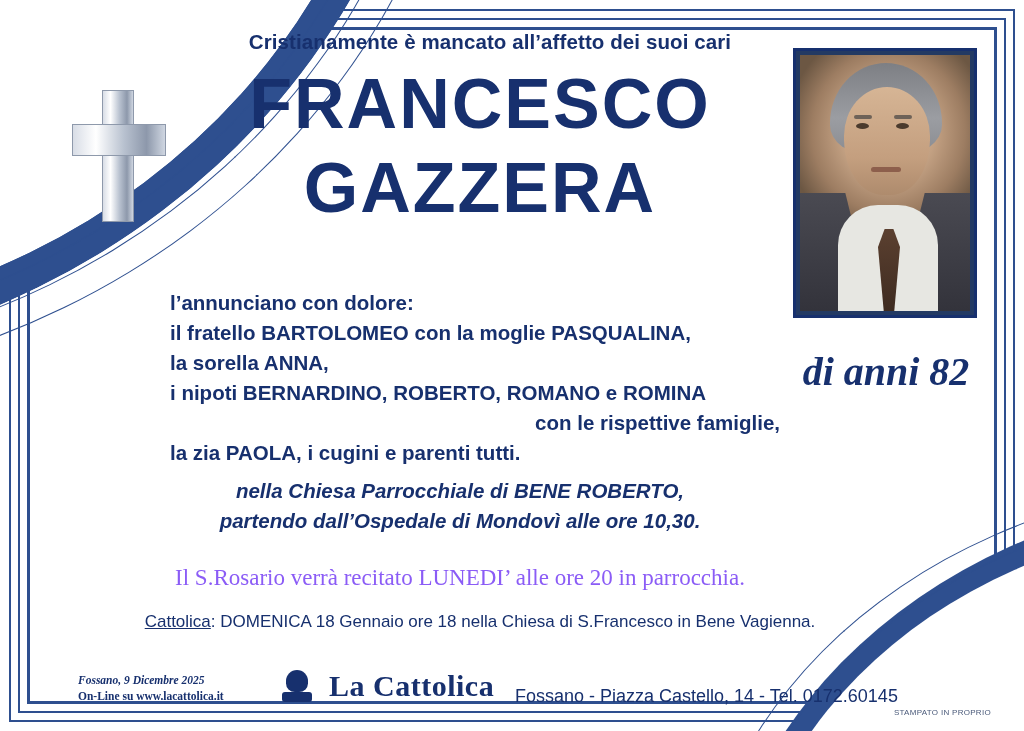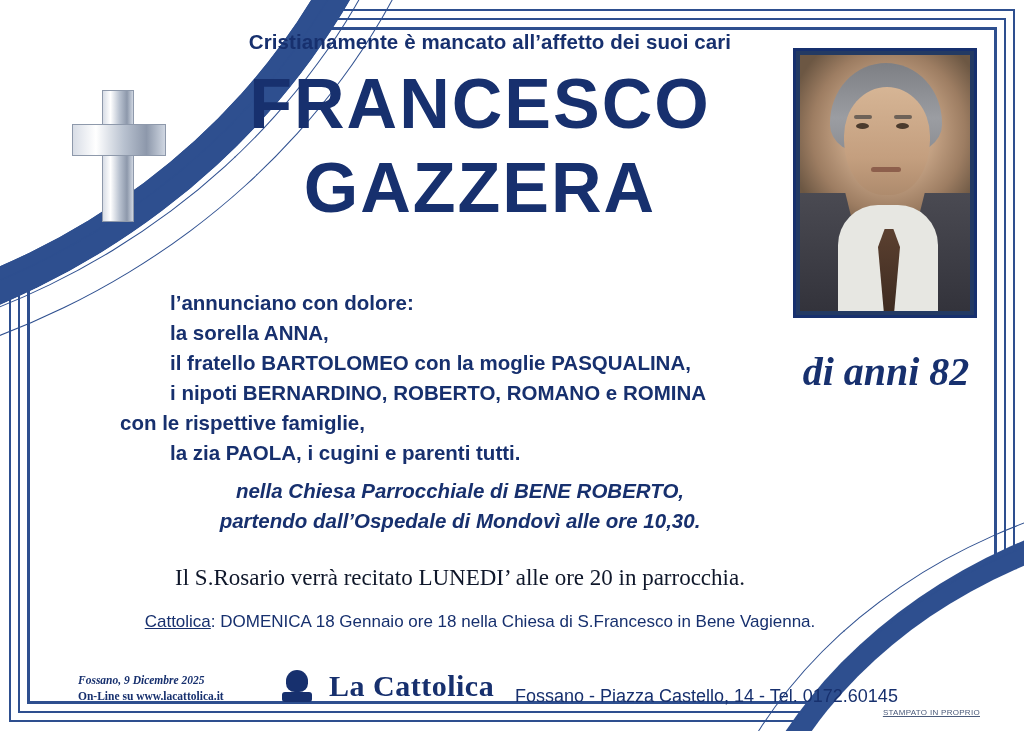--- a/index.html
+++ b/index.html
@@ -236,21 +236,21 @@
     position: absolute;
     left: 120px;
     top: 288px;
     width: 660px;
     color: #17306e;
     font-size: 20.5px;
     line-height: 30px;
     font-weight: bold;
   }
   #mourners .l0 { text-align: left;  padding-left: 50px; font-weight: bold; }
-  #mourners .lc { text-align: left; }
+  #mourners .lc { text-align: right; }
 
   
   #funeral {
     position: absolute;
     left: 90px;
     top: 476px;
     width: 740px;
     text-align: center;
     color: #17306e;
     font-size: 20.5px;
@@ -259,21 +259,21 @@
     line-height: 30px;
   }
 
   
   #rosary {
     position: absolute;
     left: 90px;
     top: 565px;
     width: 740px;
     text-align: center;
-    color: #0f172a;
+    color: #8b5cf6;
     font-family: "Liberation Serif", serif;
     font-size: 23px;
   }
 
   
   #masses {
     position: absolute;
     left: 80px;
     top: 608px;
     width: 800px;
@@ -335,26 +335,25 @@
     position: absolute;
     left: 484px;
     top: 686px;
     font-family: "Liberation Sans", sans-serif;
     font-size: 18px;
     color: #17306e;
     margin-left: 31px;
   }
   #printed {
     position: absolute;
-    right: 44px;
+    right: 33px;
     bottom: 14px;
     font-size: 8px;
     color: #4a5a7a;
     letter-spacing: 0.3px;
-    text-decoration: underline;
   }
 </style>
 </head>
 <body>
 
 <div id="card">
 
   <div class="frame f1"></div>
   <div class="frame f2"></div>
   <div class="frame f3"></div>
@@ -395,22 +394,22 @@
       <div class="ph-eye l"></div>
       <div class="ph-eye r"></div>
       <div class="ph-mouth"></div>
     </div>
   </div>
 
   <div id="age">di anni 82</div>
 
   <div id="mourners">
     <div class="l0">l’annunciano con dolore:</div>
+    <div class="l0">il fratello BARTOLOMEO con la moglie PASQUALINA,</div>
     <div class="l0">la sorella ANNA,</div>
-    <div class="l0">il fratello BARTOLOMEO con la moglie PASQUALINA,</div>
     <div class="l0">i nipoti BERNARDINO, ROBERTO, ROMANO e ROMINA</div>
     <div class="lc">con le rispettive famiglie,</div>
     <div class="l0">la zia PAOLA, i cugini e parenti tutti.</div>
   </div>
 
   <div id="funeral">
     <div>nella Chiesa Parrocchiale di BENE ROBERTO,</div>
     <div>partendo dall’Ospedale di Mondovì alle ore 10,30.</div>
   </div>
 

